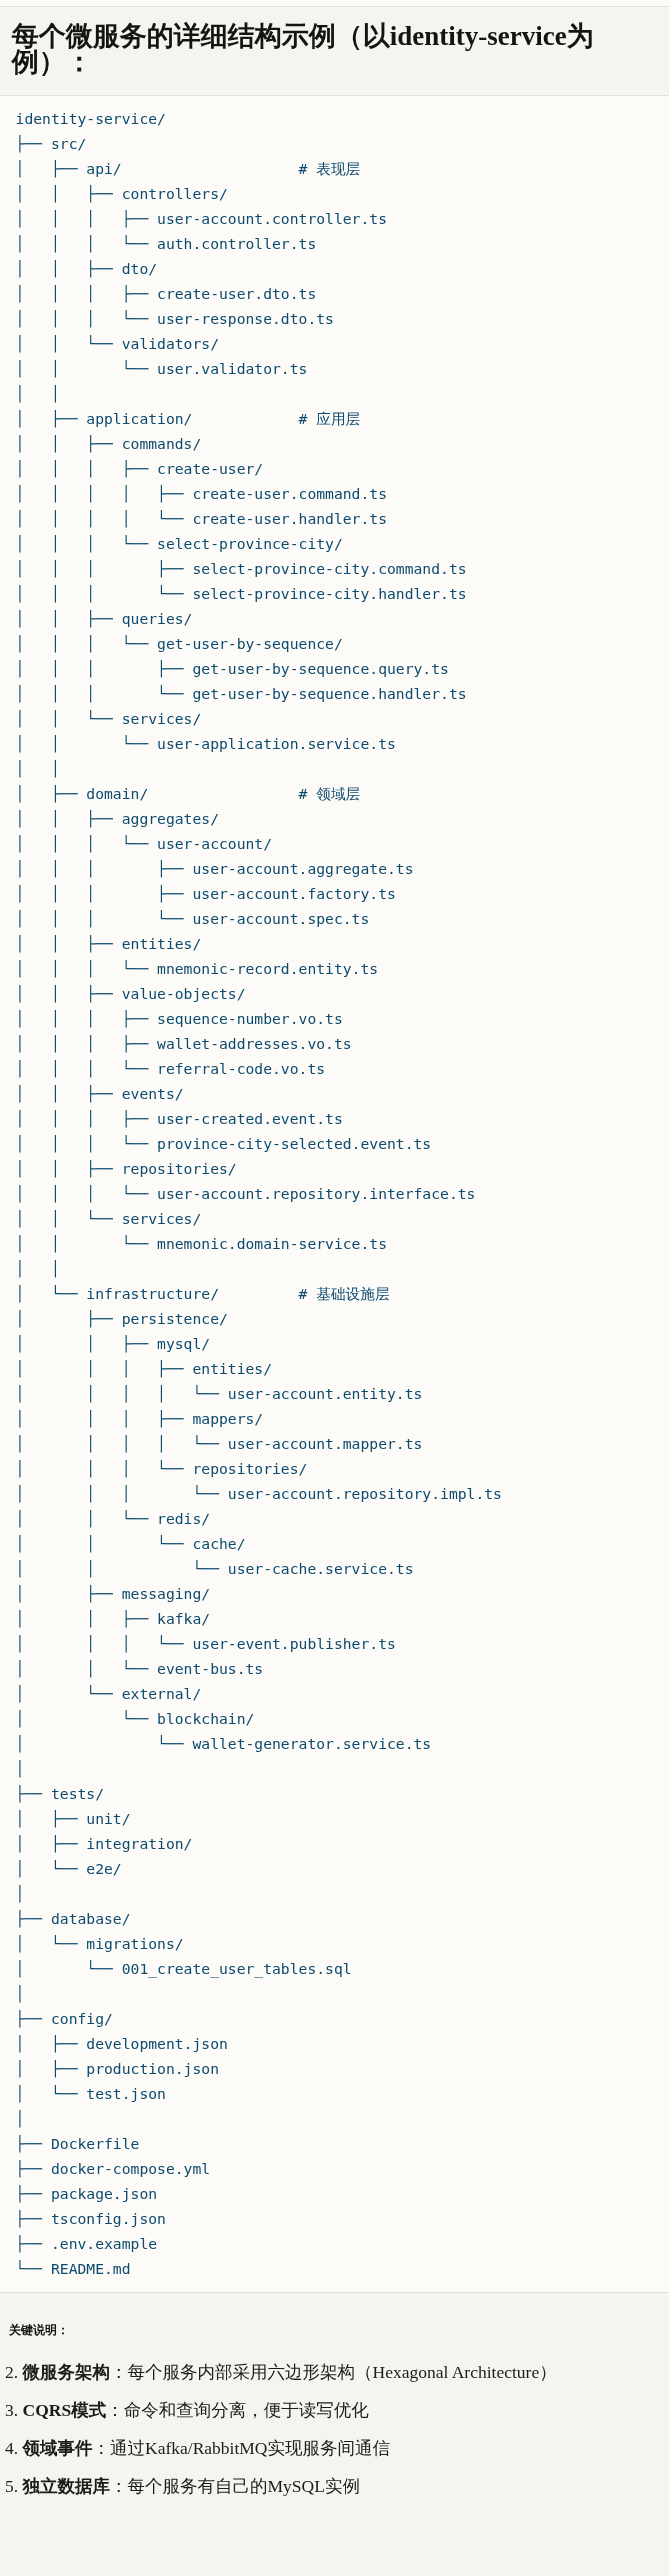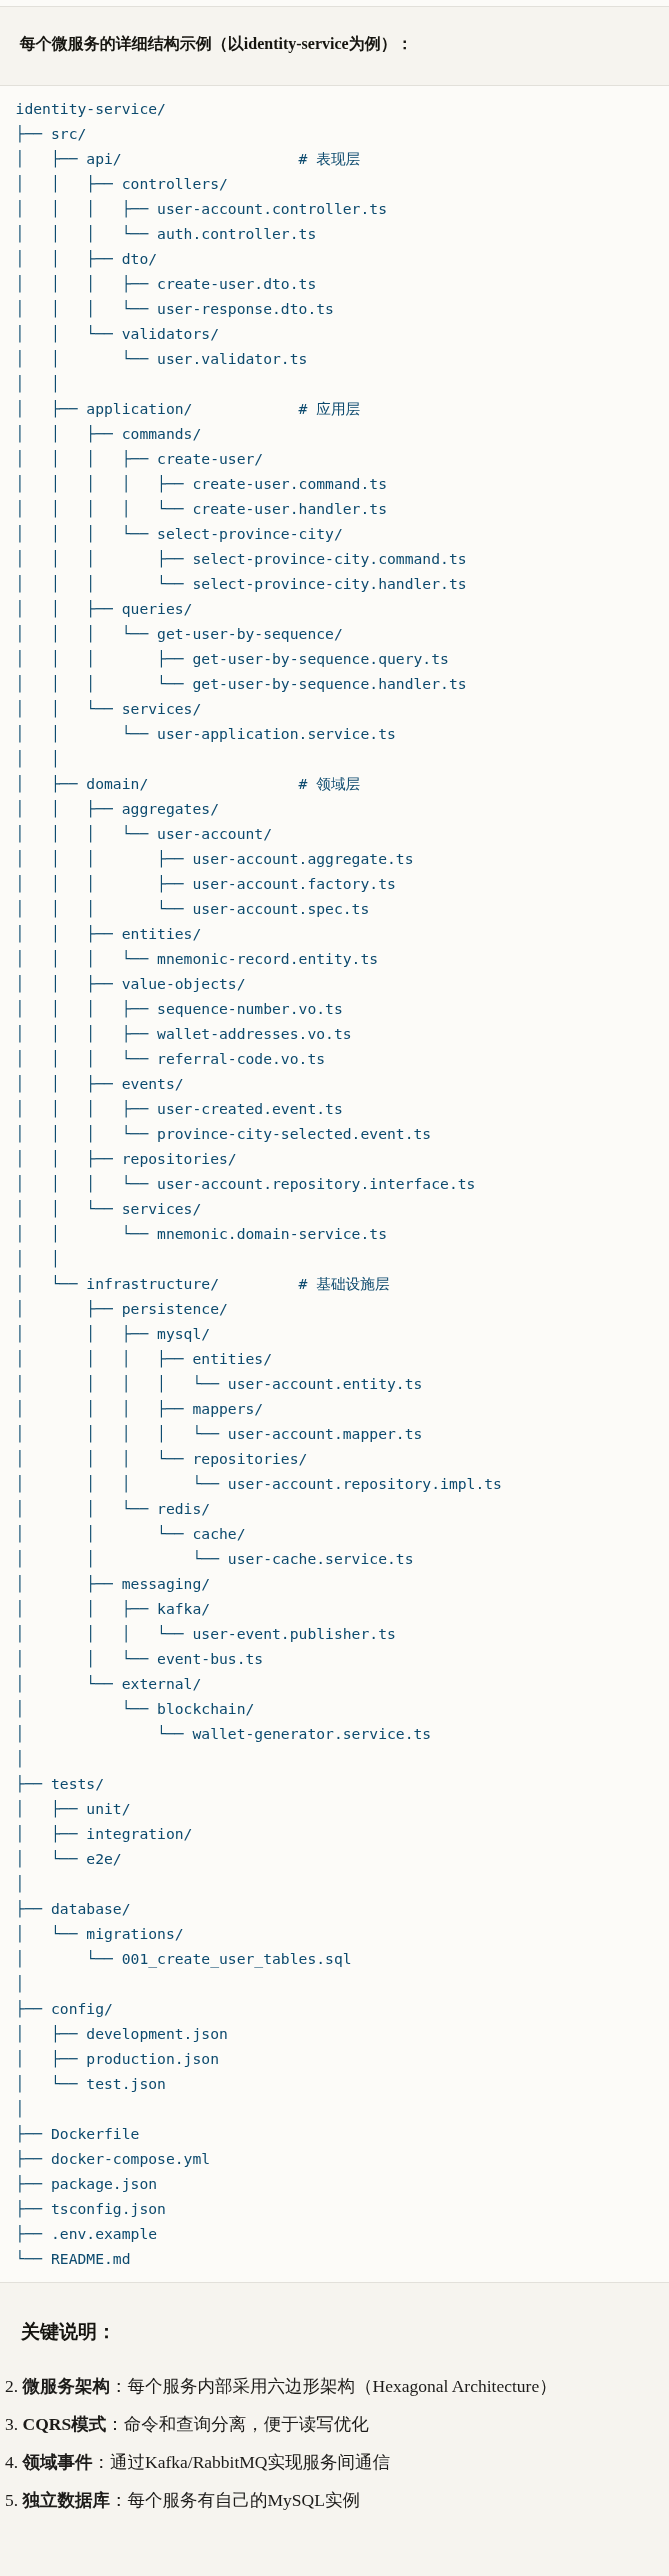--- a/index.html
+++ b/index.html
@@ -11,23 +11,23 @@
   body {
     font-family: "Liberation Serif", serif;
     color: #1c1b19;
   }
   .top-strip {
     height: 6.3px;
     background: #fcfbf8;
     border-bottom: 1.3px solid #e2e0da;
   }
   .page-title {
-    margin: 16px;
+    margin: 8px;
     padding: 8.1px 3.8px 11.3px 3.8px;
-    font-size: 16px;
+    font-size: 27px;
     line-height: 26px;
     font-weight: bold;
     color: #15140f;
   }
   .code-block {
     background: #fcfbf8;
     border-top: 1.3px solid #e2e0da;
     border-bottom: 1.3px solid #e2e0da;
     padding: 10.6px 6.3px 10.6px 15.6px;
     overflow: hidden;
@@ -37,23 +37,23 @@
     font-family: "DejaVu Sans Mono", monospace;
     font-size: 14.7px;
     line-height: 25px;
     color: #0c4a6e;
     white-space: pre;
   }
   .notes {
     padding: 0 5px;
   }
   .notes-heading {
-    margin: 16px;
+    margin: 4px;
     padding: 21px 0 16.3px 0;
-    font-size: 19px;
+    font-size: 12px;
     line-height: 24px;
     font-weight: bold;
     color: #15140f;
   }
   .note-item {
     font-size: 17.5px;
     line-height: 21px;
     margin: 0 0 17px 0;
   }
   .note-number {

